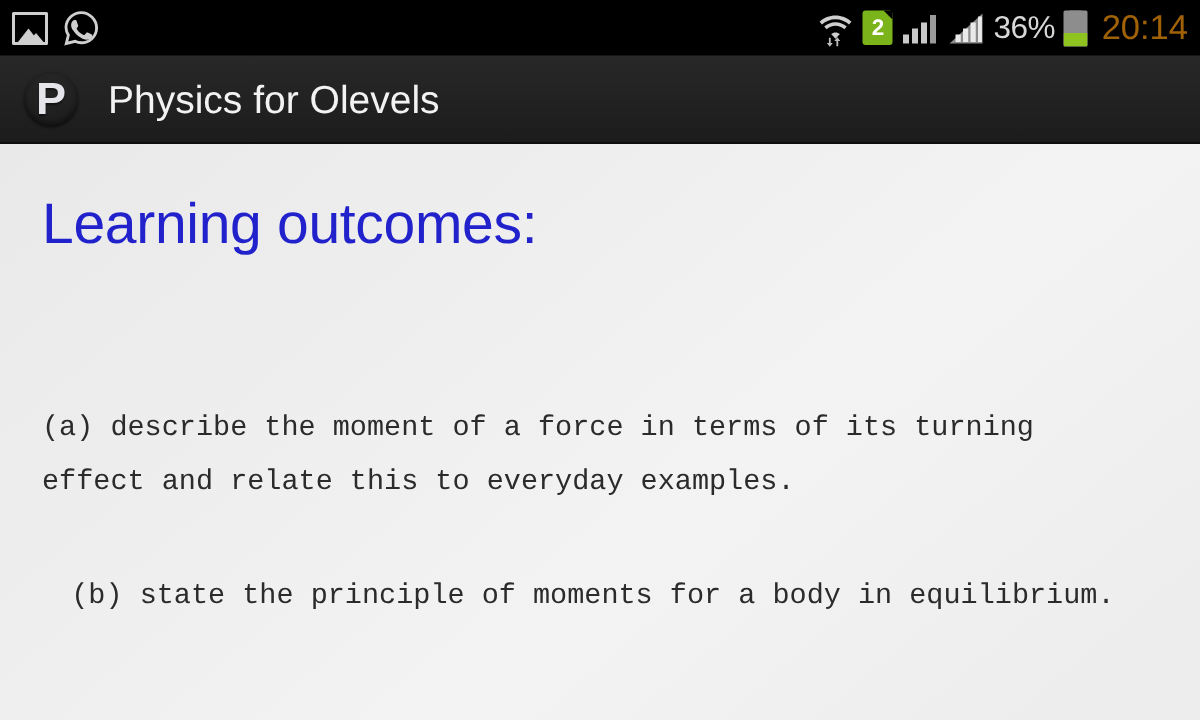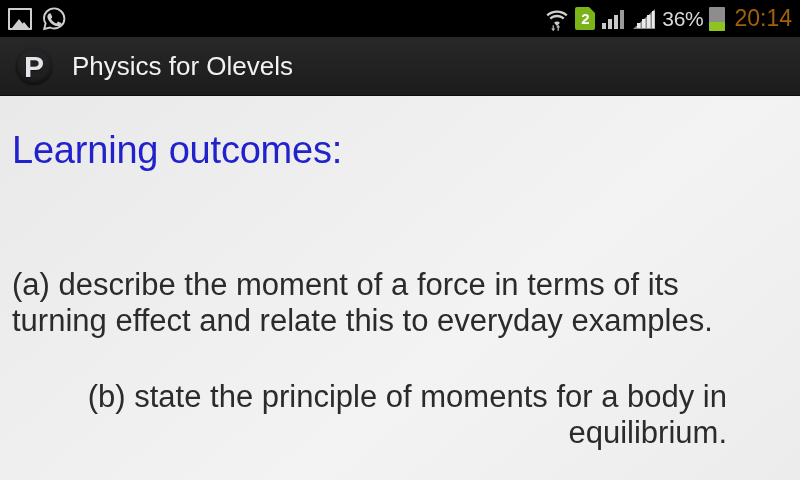--- a/index.html
+++ b/index.html
@@ -188,39 +188,39 @@
   }
 
   
   #content {
     position: absolute;
     top: 96px; left: 0;
     width: 800px;
     height: 384px;
     background: linear-gradient(140deg, #e9e9e9 0%, #eeeeee 30%, #f3f3f3 60%, #ececec 100%);
     box-sizing: border-box;
-    padding: 0 12px;
+    padding: 0 28px;
     overflow: hidden;
   }
 
   #content h1.outcome-heading {
     margin: 0;
     padding-top: 33px;
     color: #2222cc;
     font-size: 38px;
     font-weight: normal;
     letter-spacing: -0.2px;
     font-family: "Liberation Sans", sans-serif;
   }
 
   .outcome-item {
     color: #2b2b2b;
-    font-size: 31px;
+    font-size: 19px;
     line-height: 36px;
-    font-family: Liberation Sans, sans-serif;
+    font-family: Liberation Mono, monospace;
     max-width: 715px;
   }
   #item-a { margin-top: 95px; }
   #item-b { margin-top: 40px; text-align: right; }
 </style>
 </head>
 <body>
 
 <div id="screen">
 

